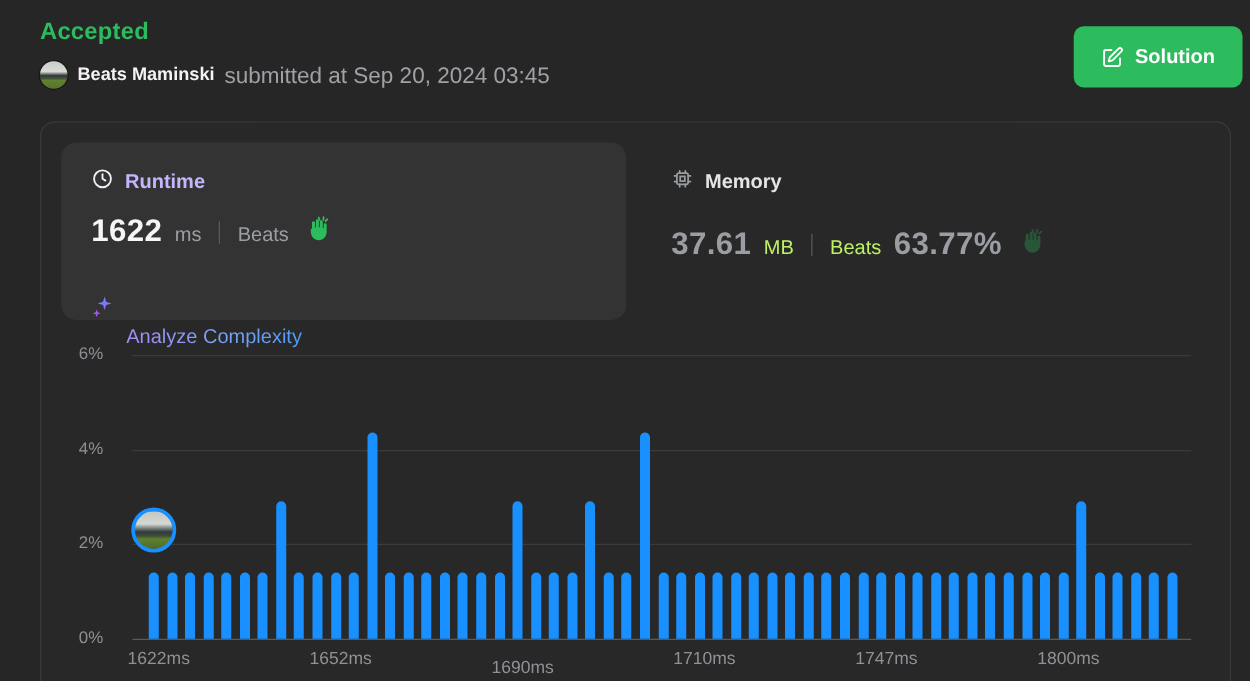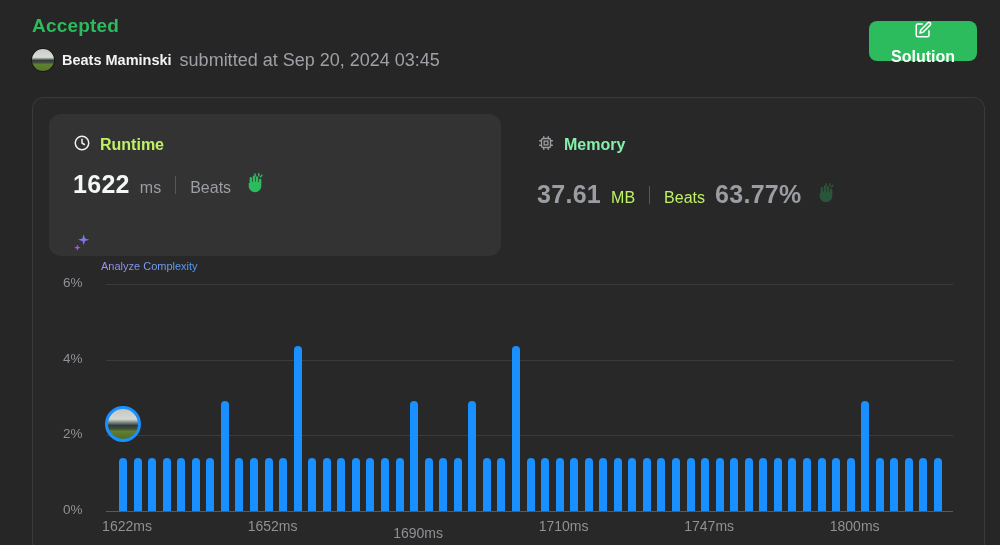--- a/index.html
+++ b/index.html
@@ -5,75 +5,74 @@
   * { margin:0; padding:0; box-sizing:border-box; }
   html,body { width:1000px; height:545px; overflow:hidden; }
   body {
     background:#262626;
     font-family:"Liberation Sans", sans-serif;
     color:#eff1f6;
     position:relative;
   }
 
   
-  .header { position:absolute; left:32px; top:0; right:23px; height:97px; }
+  .header { position:absolute; left:32px; top:0; right:6px; height:97px; }
   .status-title {
     position:absolute; left:0; top:15px;
     font-size:19px; font-weight:700; color:#2cbb5d; letter-spacing:.2px;
   }
   .author-row { position:absolute; left:0; top:49px; display:flex; align-items:center; gap:8px; }
   .avatar-sm {
     width:22px; height:22px; border-radius:50%;
     background:linear-gradient(180deg,#c9cdc9 0%,#d8dad5 38%,#8e9691 44%,#343b3c 52%,#41503a 62%,#60812f 70%,#55742c 100%);
     box-shadow:0 0 0 1px rgba(0,0,0,.4);
     flex:0 0 auto;
   }
   .author-name { font-size:14.5px; font-weight:700; color:#f2f3f5; }
   .submitted-text { font-size:18px; color:#9fa1a6; }
   .solution-btn {
     position:absolute; right:0; top:21px;
-    height:40px; padding:0 22px;
+    height:49px; padding:0 22px;
     display:flex; align-items:center; gap:9px;
     background:#2cbb5d; border:none; border-radius:8px;
     color:#ffffff; font-size:16px; font-weight:700; cursor:pointer;
     font-family:"Liberation Sans", sans-serif;
-    flex-direction:column;
   }
   .solution-btn svg { display:block; }
 
   
   .panel {
     position:absolute; left:32px; top:97px; width:953px; height:460px;
     background:#282828; border:1px solid #3a3a3a; border-bottom:none;
     border-radius:12px 12px 0 0;
   }
 
   
   .runtime-card {
     position:absolute; left:16px; top:16px; width:452px; height:142px;
     background:#333333; border-radius:12px; padding:20px 24px; cursor:pointer;
   }
   .card-title-row { display:flex; align-items:center; gap:9px; }
-  .card-title { font-size:16px; font-weight:600; color:#bef264; }
+  .card-title { font-size:16px; font-weight:600; color:#c4b5fd; }
   .stat-row { display:flex; align-items:baseline; gap:10px; margin-top:14px; }
   .stat-value { font-size:25px; font-weight:700; color:#f5f6f7; letter-spacing:.3px; }
   .stat-unit { font-size:16px; color:#9b9ea3; }
   .stat-sep { width:1px; height:18px; background:#55585c; align-self:center; margin:0 4px; }
   .beats-label { font-size:16px; color:#9b9ea3; }
   .hand-icon { align-self:center; margin-left:2px; }
   .analyze-row { display:flex; align-items:center; gap:9px; margin-top:17px; cursor:pointer; }
   .analyze-text {
-    font-size:11px;
+    font-size:16px;
     background:linear-gradient(90deg,#a78bfa 0%,#7aa2f7 55%,#4f9cf8 100%);
     -webkit-background-clip:text; background-clip:text; color:transparent;margin-top:44px;
   }
 
   
   .memory-section { position:absolute; left:504px; top:36px; width:430px; cursor:pointer; }
-  .memory-section .card-title { color:#86efac; }
+  .memory-section .card-title { color:#e5e5e5; }
   .memory-section .stat-value { color:#9a9da2; }
   .memory-section .stat-unit, .memory-section .beats-label { color:#bef264; }
   .memory-section .stat-row { margin-top:24px; }
 
   
   .chart { position:absolute; left:0; top:160px; width:953px; height:300px; }
   .plot { position:absolute; left:73px; top:26px; width:847px; height:227px; }
   .gridline { position:absolute; left:0; width:100%; height:1px; background:#3b3b3b; }
   .gridline.base { background:#595959; }
   .y-tick-label {

